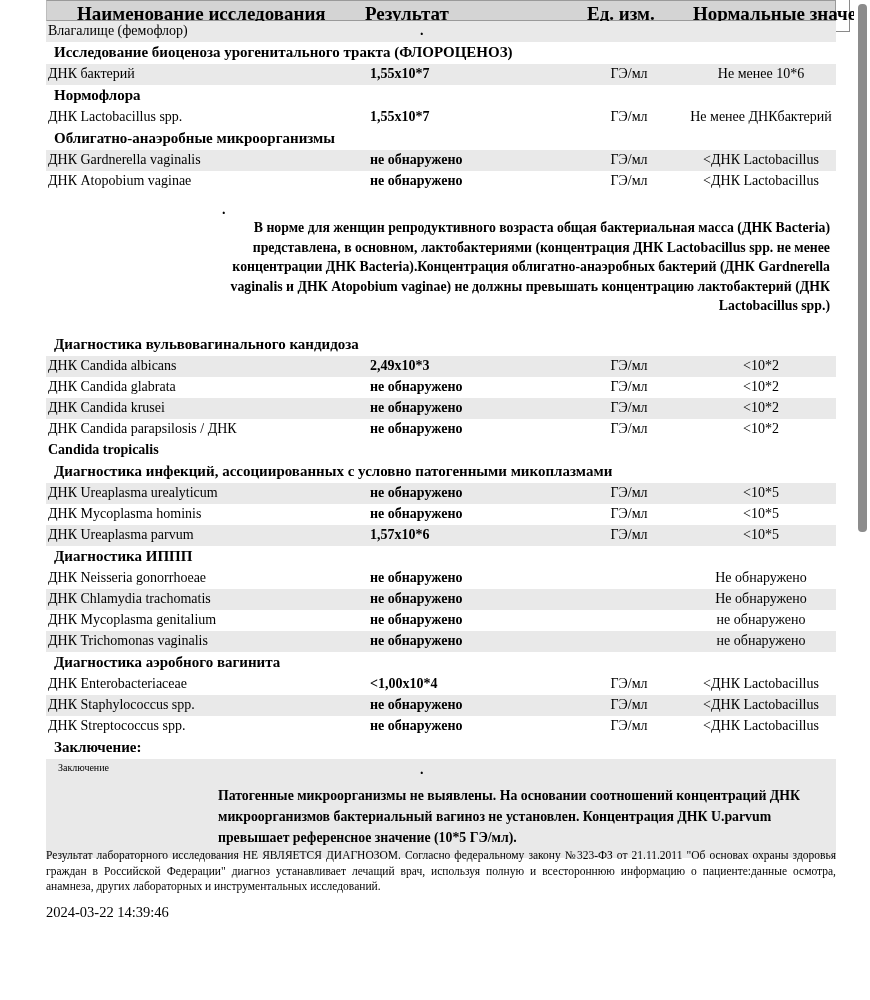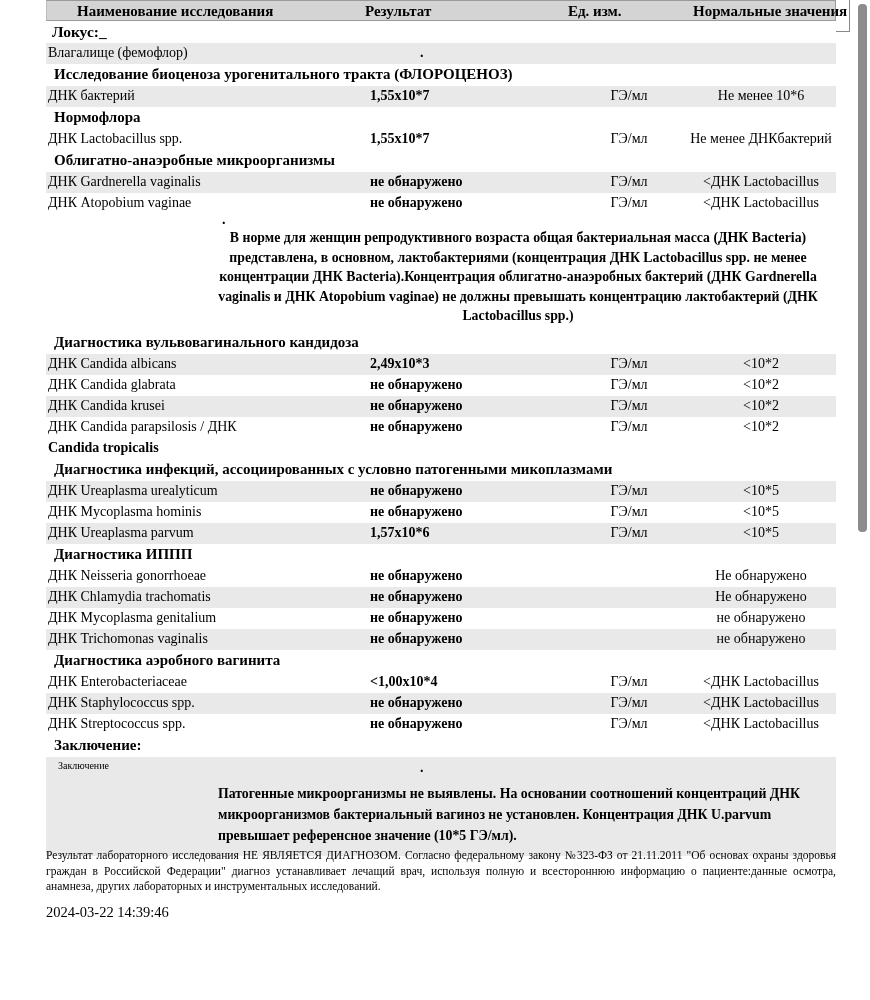--- a/index.html
+++ b/index.html
@@ -75,26 +75,26 @@
     border-bottom: 1px solid #9a9a9a;
     border-left: 1px solid #bdbdbd;
     border-right: 1px solid #9a9a9a;
     box-sizing: border-box;
     position: relative;
   }
   .thead .th {
     position: absolute;
     top: 2px;
     font-weight: bold;
-    font-size: 15px;
+    font-size: 19px;
     white-space: nowrap;
   }
   .th-name   { left: 30px; }
   .th-result { left: 318px; }
-  .th-unit   { left: 521px; }
+  .th-unit   { left: 540px; }
   .th-norm   { left: 646px; }
 
   
   .row {
     position: relative;
     height: 21px;
     font-size: 14px;
     white-space: nowrap;
   }
   .row.alt { background: #e9e9e9; }
@@ -177,27 +177,27 @@
     padding: 0;
   }
   .note-dot {
     position: absolute;
     left: 176px;
     top: -2px;
     font-weight: bold;
     font-size: 14px;
   }
   .note-text {
-    margin: 0;
+    margin: 12px;
     padding: 14px 0 6px 172px;
     width: 600px;
     font-weight: bold;
     font-size: 13.8px;
     line-height: 19.5px;
-    text-align: center;
+    text-align: right;
   }
 
   
   .concl-wrap {
     position: relative;
     background: #e9e9e9;
   }
   .concl-label {
     position: absolute;
     left: 12px;
@@ -249,23 +249,20 @@
 
   <div class="sheet">
 
     <div class="thead">
       <div class="th th-name">Наименование исследования</div>
       <div class="th th-result">Результат</div>
       <div class="th th-unit">Ед. изм.</div>
       <div class="th th-norm">Нормальные значения</div>
     </div>
 
-    <div class="locus-head">
-      <span>Локус:_</span>
-    </div>
 
     <div class="row alt">
       <div class="c-name">Влагалище (фемофлор)</div>
       <div class="dot-mark">.</div>
     </div>
 
     <div id="sections-host">
         <div class="section-head"><span>Исследование биоценоза урогенитального тракта (ФЛОРОЦЕНОЗ)</span></div>
         <div class="row alt">
           <div class="c-name">ДНК бактерий</div>

